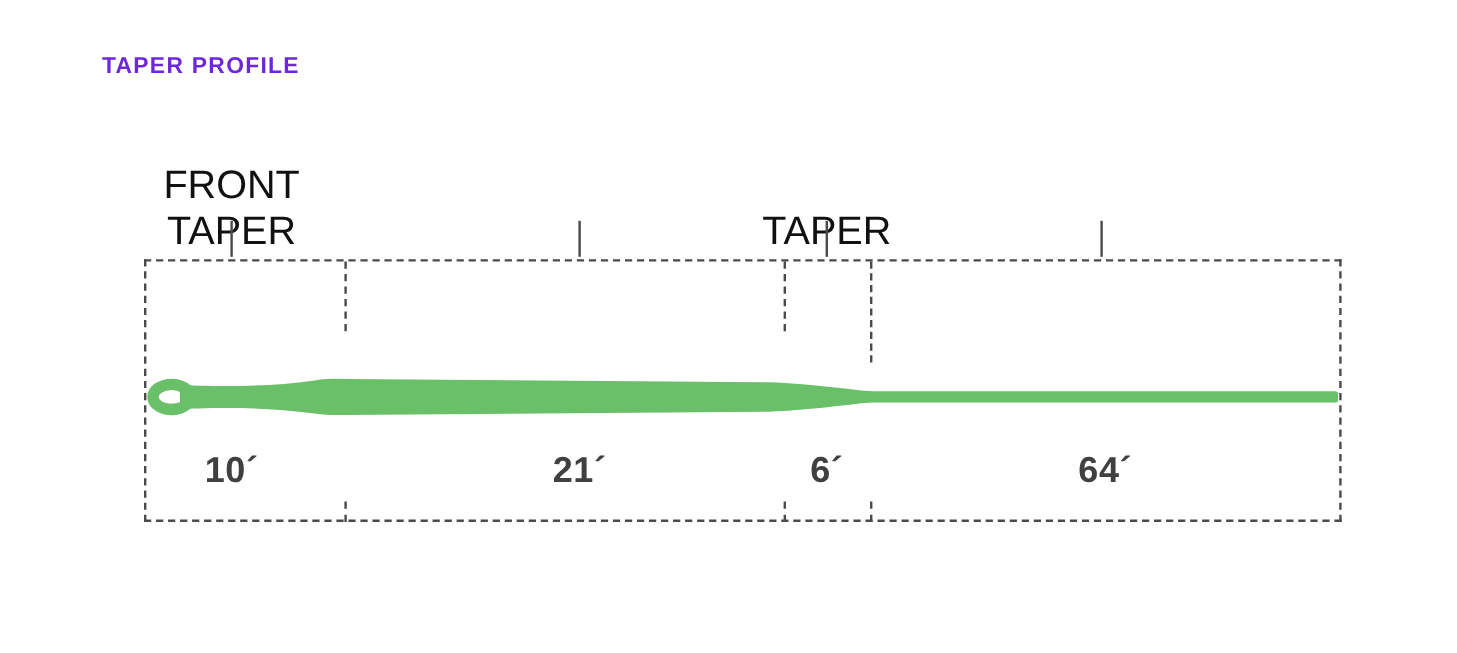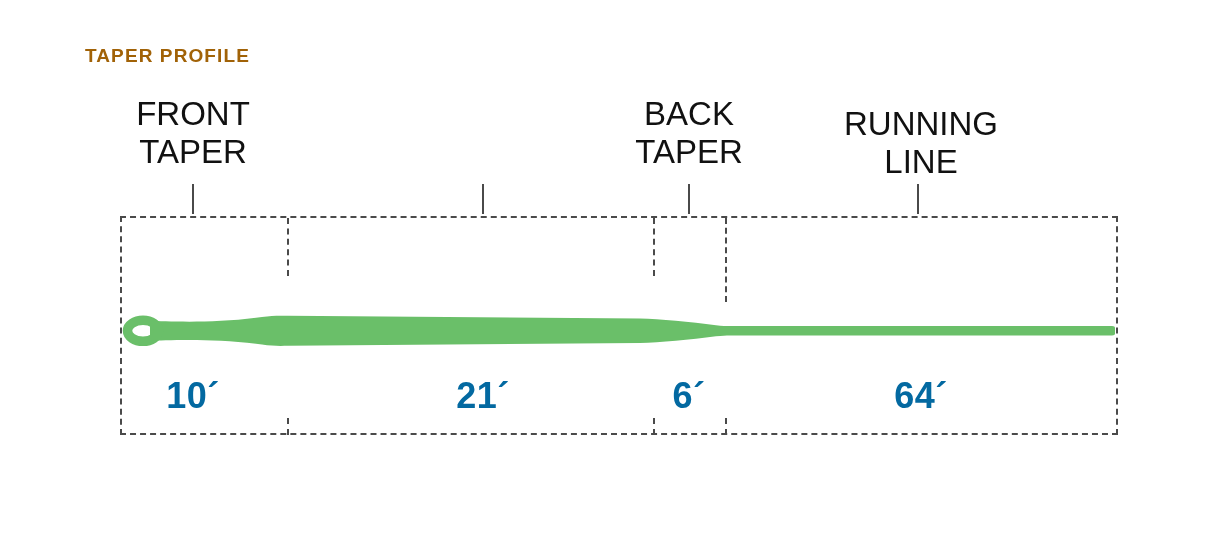--- a/index.html
+++ b/index.html
@@ -22,37 +22,38 @@
 
   
   .chart-title {
     position: absolute;
     left: 85px;
     top: 46px;
     font-family: "Liberation Sans", sans-serif;
     font-weight: 700;
     font-size: 19px;
     letter-spacing: 1.1px;
-    color: #a16207;
+    color: #6d28d9;
     white-space: nowrap;
     line-height: 1;
   }
 
   
   .seg-label {
     position: absolute;
     font-family: "Liberation Sans", sans-serif;
     font-weight: 400;
     font-size: 33px;
     line-height: 38px;
     color: #111111;
     text-align: center;
     white-space: pre-line;
     transform: translateX(-50%);
     letter-spacing: 0px;
+    margin-top: 40px;
   }
 
   
   .label-tick {
     position: absolute;
     width: 2px;
     background: #4a4a4a;
   }
 
   
@@ -71,23 +72,23 @@
     position: absolute;
     width: 0;
     border-left: 2px dashed #4a4a4a;
   }
 
   
   .measure {
     position: absolute;
     font-family: "Liberation Sans", sans-serif;
     font-weight: 700;
-    font-size: 36px;
+    font-size: 30px;
     line-height: 1;
-    color: #0369a1;
+    color: #404040;
     transform: translateX(-50%);
     white-space: nowrap;
     letter-spacing: 0.5px;
   }
 
   
   #line-svg {
     position: absolute;
     left: 0;
     top: 0;
@@ -99,23 +100,22 @@
 </head>
 <body>
 
 <div id="stage">
 
   <div class="chart-title">TAPER PROFILE</div>
 
   <div class="seg-label" style="left:193px; top:95px;"><span>FRONT</span><br><span>TAPER</span></div>
 
 
-  <div class="seg-label" style="left:689px; top:95px;"><span>BACK</span><br><span>TAPER</span></div>
+  <div class="seg-label" style="left:689px; top:95px;"><br><span>TAPER</span></div>
 
-  <div class="seg-label" style="left:921px; top:105px;"><span>RUNNING</span><br><span>LINE</span></div>
 
   <div class="label-tick" style="left:192px; top:184px; height:30px;"></div>
   <div class="label-tick" style="left:482px; top:184px; height:30px;"></div>
   <div class="label-tick" style="left:688px; top:184px; height:30px;"></div>
   <div class="label-tick" style="left:917px; top:184px; height:30px;"></div>
 
   <div class="frame"></div>
 
   <div class="divider" style="left:287px; top:218px; height:58px;"></div>
   <div class="divider" style="left:653px; top:218px; height:58px;"></div>

